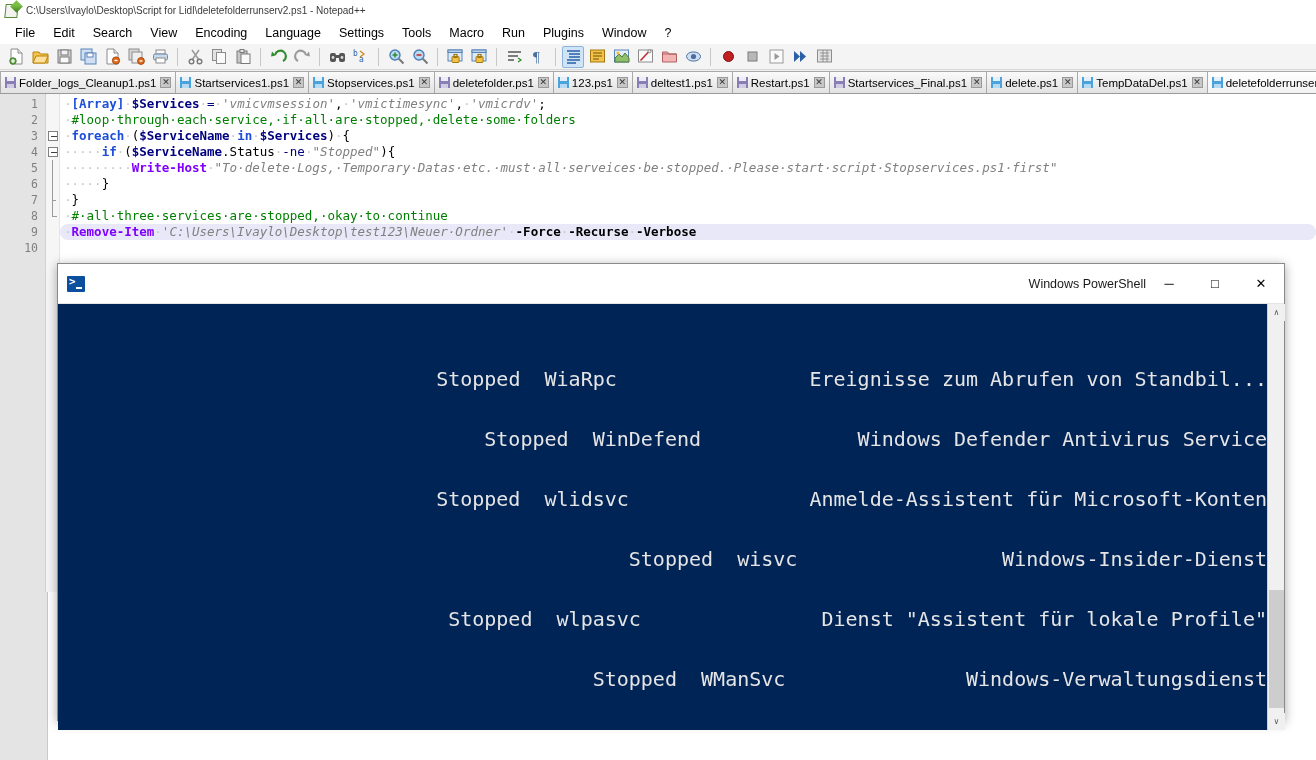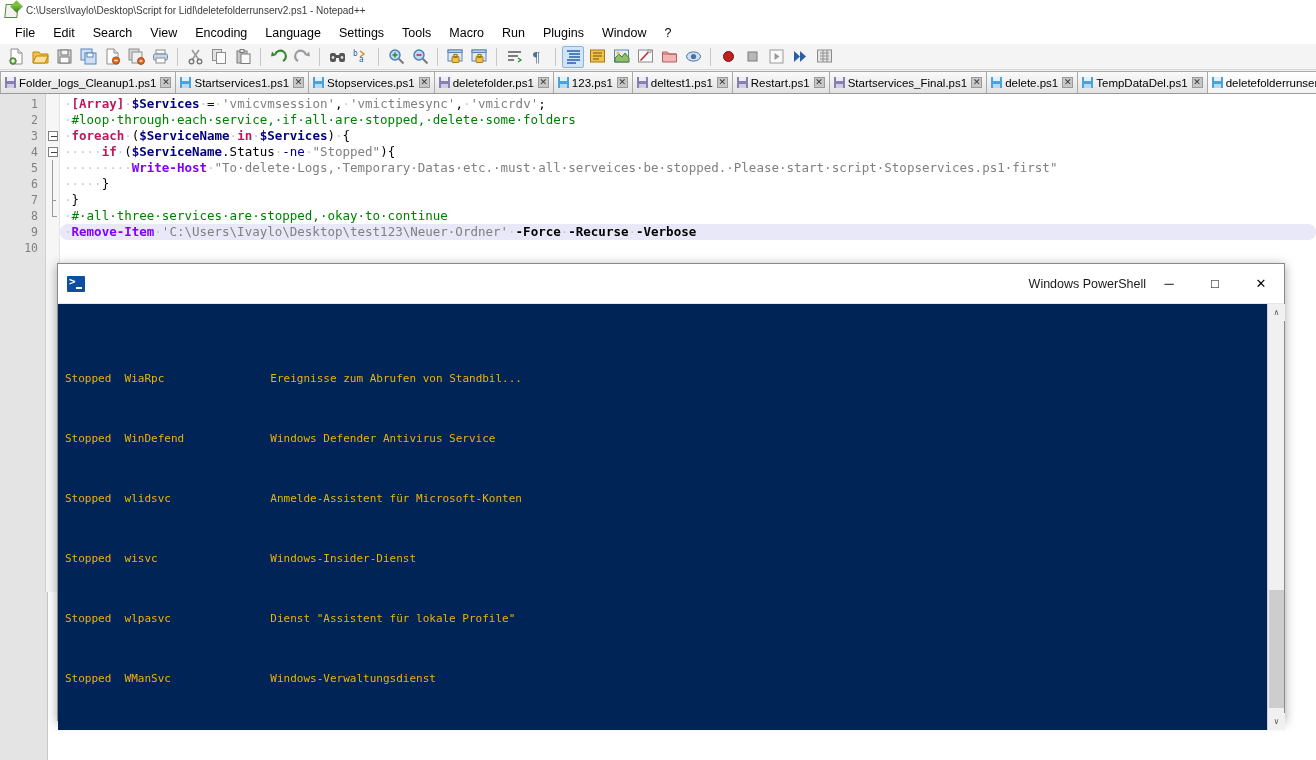--- a/index.html
+++ b/index.html
@@ -168,24 +168,24 @@
     flex: 1; padding-top: 2px; position: relative;
     font-family: "DejaVu Sans Mono", monospace;
     font-size: 12.5px;
   }
   .code .line {
     height: 16px; line-height: 16px; white-space: pre;
     padding-left: 4px;
   }
   .code .line.curline { background: #e8e8f8; border-radius: 8px; }
   .tk-default { color: #000000; }
-  .tk-kw      { color: #be185d; font-weight: bold; }
+  .tk-kw      { color: #1d4ed8; font-weight: bold; }
   .tk-cmd     { color: #8000ff; font-weight: bold; }
   .tk-var     { color: #000080; font-weight: bold; }
-  .tk-str     { color: #808080; }
+  .tk-str     { color: #808080; font-style: italic; }
   .tk-com     { color: #008000; }
   .tk-op      { color: #000080; }
   .tk-ws      { color: #c8c8c8; }
   .tk-bold    { font-weight: bold; color:#000; }
 
   
   .leftstrip {
     position: absolute; left: 0; top: 592px; width: 48px; height: 168px;
     background: #e4e4e4; border-right: 1px solid #c9c9c9;
   }
@@ -228,24 +228,25 @@
 
   .ps-body {
     position: relative;
     height: 426px;
     background: #012456;
     display: flex;
   }
   .ps-console {
     flex: 1; padding: 5px 0 0 7px;
     font-family: "DejaVu Sans Mono", monospace;
-    font-size: 11px; line-height: 20px;
-    color: #eab308;
+    font-size: 20px; line-height: 20px;
+    color: #e5e5e5;
     overflow: hidden;
     white-space: pre;
+    text-align: right;
   }
   .ps-row { height: 20px; white-space: pre; }
 
   
   .ps-scroll {
     width: 17px; background: #f0f0f0; flex: none;
     position: relative; border-left: 1px solid #d0d0d0;
   }
   .ps-arrow {
     position: absolute; left: 0; width: 17px; height: 17px;

